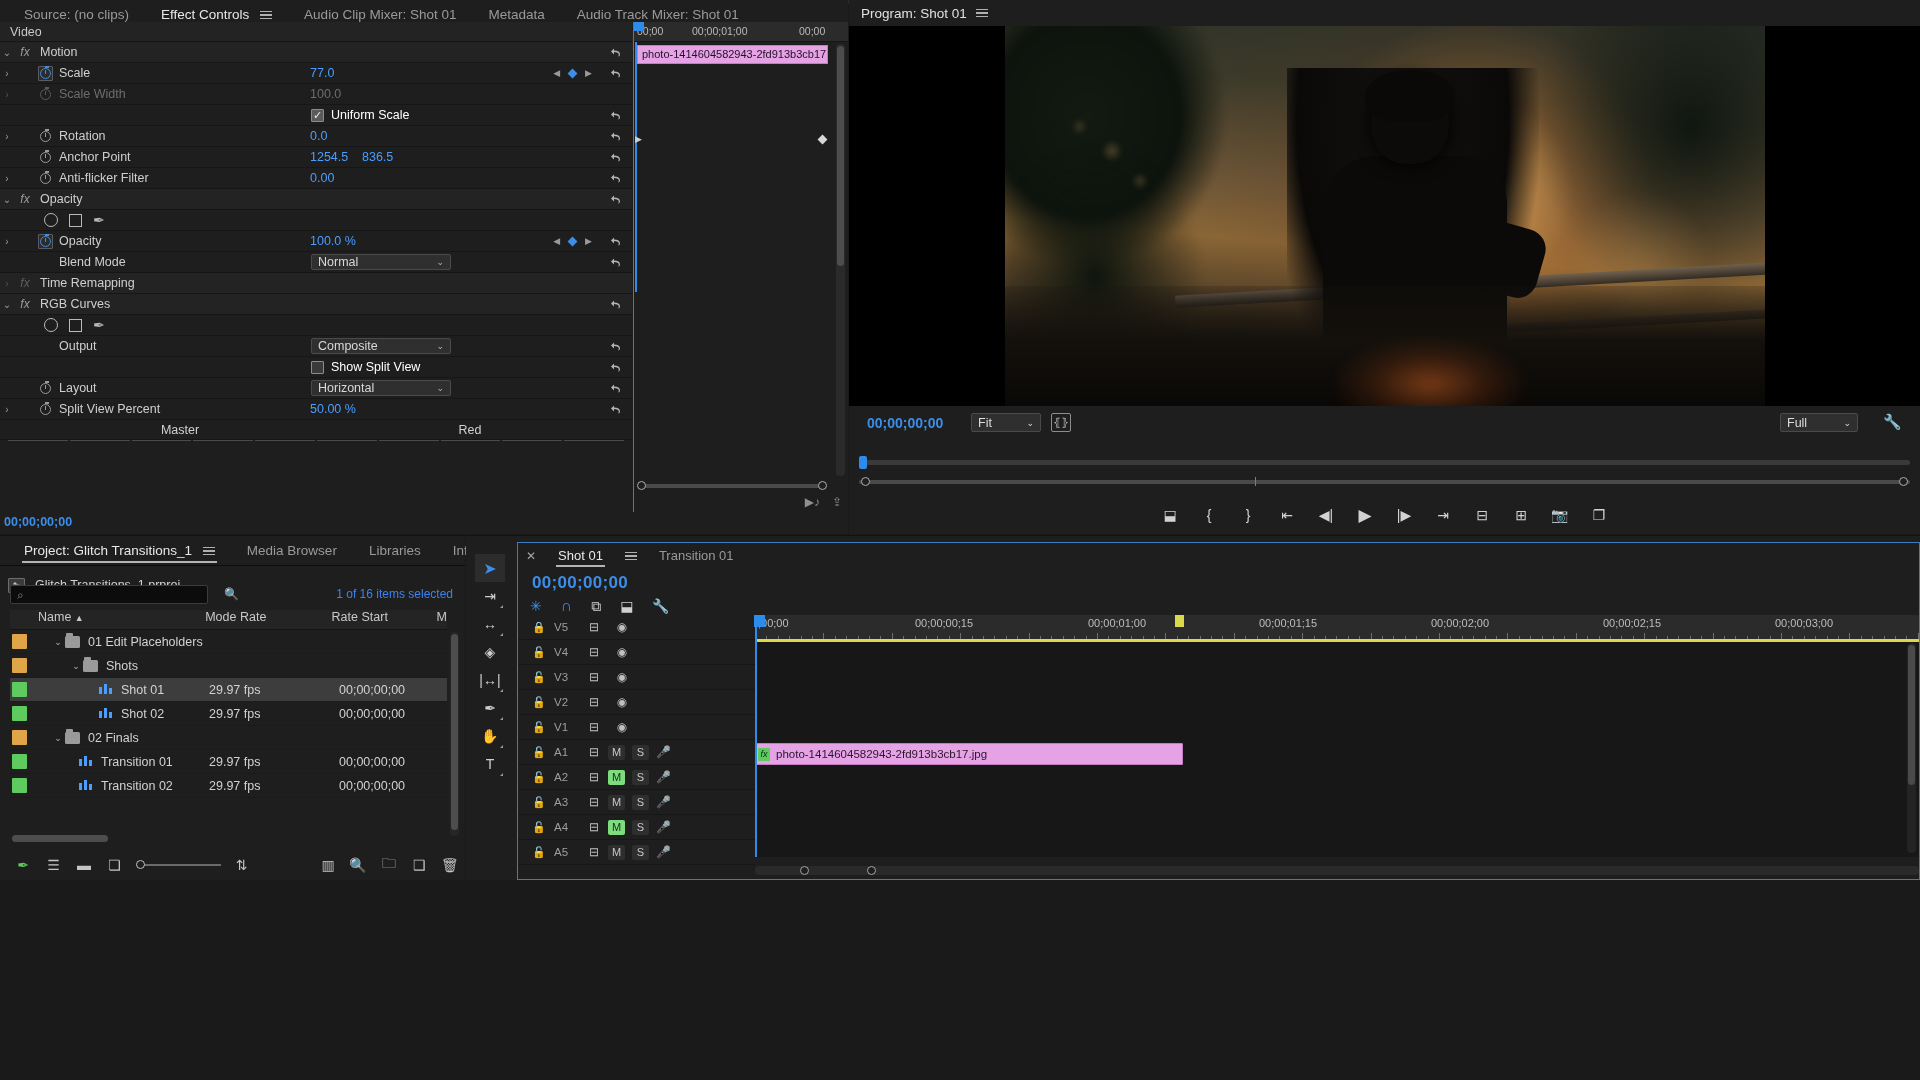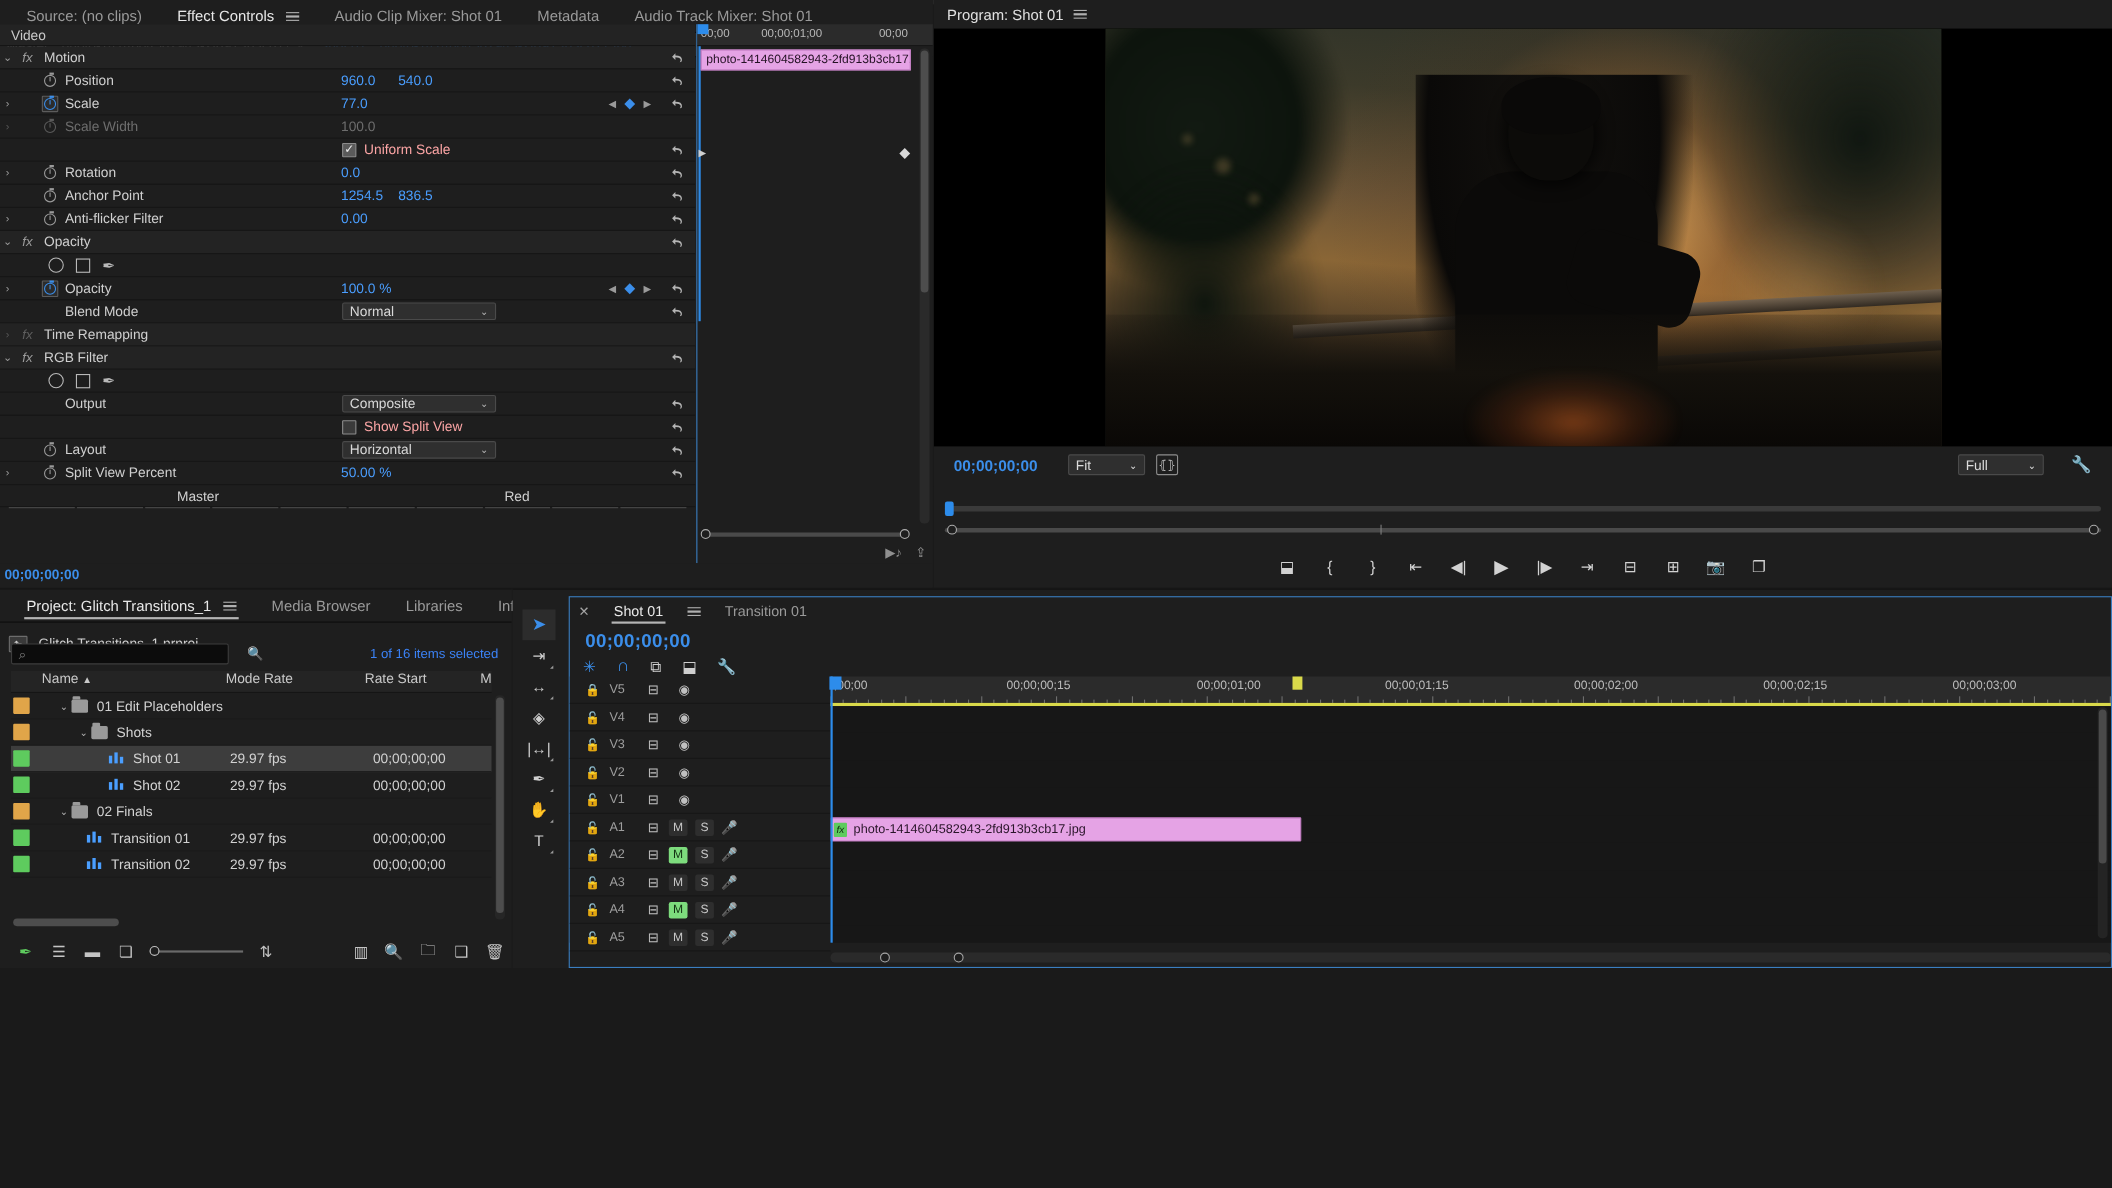--- a/index.html
+++ b/index.html
@@ -86,21 +86,21 @@
   .reset svg { display:block; }
   .kf-nav { position:absolute; right: 40px; display:flex; align-items:center; gap:9px; }
   .kf-nav span { color:#9a9a9a; font-size:9px; }
   .kf-dia { width:7px; height:7px; background:#3b8eea; transform:rotate(45deg); }
   .chk {
     width: 13px; height: 13px; border:1px solid #8c8c8c; background:#3a3a3a;
     display:inline-flex; align-items:center; justify-content:center; border-radius:1px; flex:none;
   }
   .chk.on { background:#5a5a5a; }
   .chk.on::after{ content:"✓"; color:#eee; font-size:11px; line-height:1; }
-  .chk-lbl { padding-left:7px; color:#fca5a5; }
+  .chk-lbl { padding-left:7px; color:#ffffff; }
   .shapes { display:flex; align-items:center; gap:11px; padding-left:44px; }
   .sh-circle{width:14px;height:14px;border:1.6px solid #b9b9b9;border-radius:50%;}
   .sh-square{width:13px;height:13px;border:1.6px solid #b9b9b9;}
   .sh-pen{font-size:14px;color:#b9b9b9;line-height:1;}
   .dd {
     position:absolute; height:16px; background:#2f2f2f; border:1px solid #4a4a4a;
     border-radius:2px; display:flex; align-items:center; padding:0 6px;
     font-size:12.5px; color:#d8d8d8; border-radius:2px;
   }
   .dd .cv { margin-left:auto; font-size:9px; color:#b4b4b4; }
@@ -314,35 +314,20 @@
         <div class="tw">⌄</div>
         <div class="fx-glyph">fx</div>
         <div class="plabel">Motion</div>
         <div class="reset">
             <svg width="13" height="11" viewBox="0 0 13 11">
               <path d="M2 5 L5 2 L5 4 Q11 4 11 8 Q11 10 9 10 Q11 7 8 6 Q6.5 5.6 5 5.6 L5 8 Z" fill="#b4b4b4"></path>
             </svg>
           </div>
       </div>
 
-      <div class="row">
-        <div class="tw"></div>
-          <div class="fx-glyph"></div>
-        <div class="stopwatch">
-            <span class="sw-ic"></span>
-          </div>
-        <div class="plabel">Position</div>
-        <div class="pval v1">960.0</div>
-        <div class="pval v2">540.0</div>
-        <div class="reset">
-            <svg width="13" height="11" viewBox="0 0 13 11">
-              <path d="M2 5 L5 2 L5 4 Q11 4 11 8 Q11 10 9 10 Q11 7 8 6 Q6.5 5.6 5 5.6 L5 8 Z" fill="#b4b4b4"></path>
-            </svg>
-          </div>
-      </div>
 
       <div class="row">
         <div class="tw">›</div>
           <div class="fx-glyph"></div>
         <div class="stopwatch">
             <span class="sw-box">
               <span class="sw-ic active"></span>
             </span>
           </div>
         <div class="plabel">Scale</div>
@@ -486,21 +471,21 @@
 
       <div class="row fxrow">
         <div class="tw dim">›</div>
         <div class="fx-glyph dim">fx</div>
         <div class="plabel">Time Remapping</div>
       </div>
 
       <div class="row fxrow">
         <div class="tw">⌄</div>
         <div class="fx-glyph">fx</div>
-        <div class="plabel">RGB Filter</div>
+        <div class="plabel">RGB Curves</div>
         <div class="reset">
             <svg width="13" height="11" viewBox="0 0 13 11">
               <path d="M2 5 L5 2 L5 4 Q11 4 11 8 Q11 10 9 10 Q11 7 8 6 Q6.5 5.6 5 5.6 L5 8 Z" fill="#b4b4b4"></path>
             </svg>
           </div>
       </div>
       <div class="row">
         <div class="shapes">
           <span class="sh-circle"></span>
           <span class="sh-square"></span>

